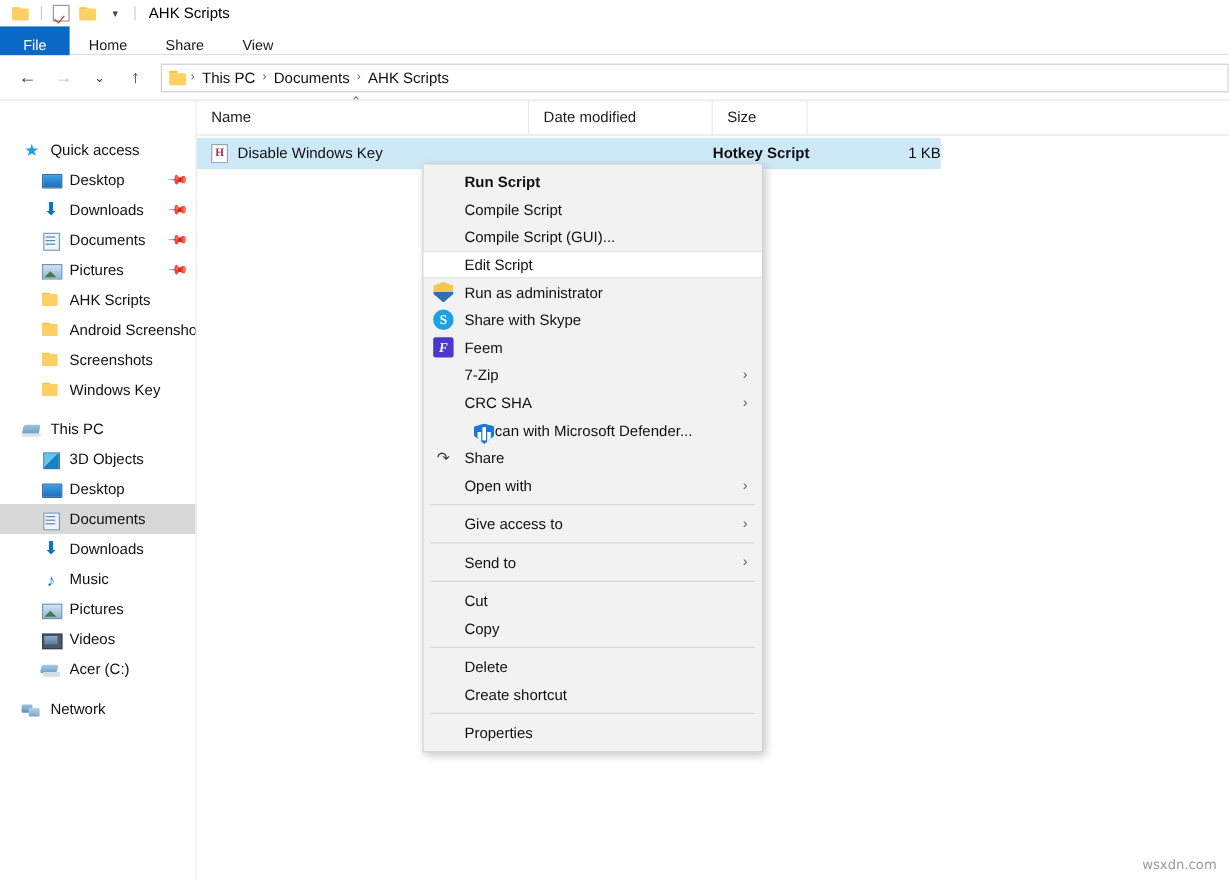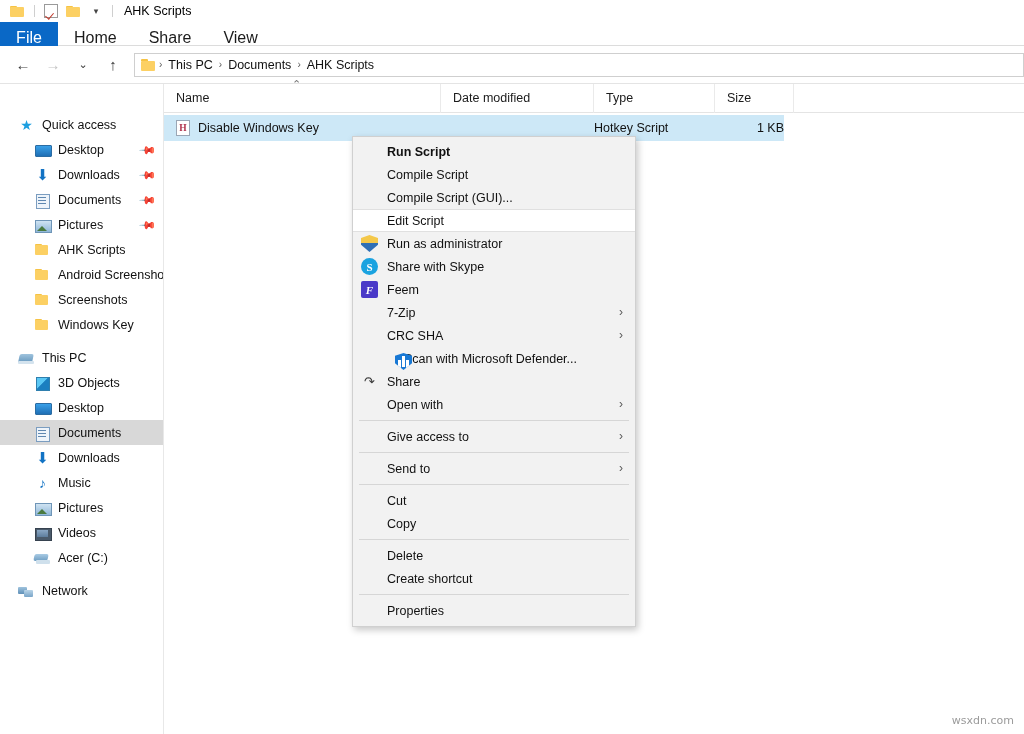--- a/index.html
+++ b/index.html
@@ -83,21 +83,21 @@
   
   .ribbon {
     position: absolute; left: 0; top: 22px;
     width: 1024px; height: 24px;
     background: #ffffff;
     display: flex; align-items: stretch;
     border-bottom: 1px solid #dcdcdc;
   }
   .tab {
     display: flex; align-items: center; justify-content: center;
-    font-size: 16px; color: #1b1b1b;
+    font-size: 12px; color: #1b1b1b;
     padding: 16px 16px;
     min-width: 56px;
     cursor: default;
   }
   .tab.file {
     background: #0a68c6;
     color: #ffffff;
     min-width: 58px;
   }
 
@@ -341,21 +341,21 @@
   }
   .filerow .cell {
     font-size: 12.5px; color: #111;
     display: flex; align-items: center;
     flex: none;
     white-space: nowrap;
     overflow: hidden;
   }
   .cell.name { width: 277px; padding-left: 12px; }
   .cell.date { width: 153px; }
-  .cell.type { width: 121px; }
+  .cell.type { width: 121px; font-weight: bold; }
   .cell.size { width: 69px; justify-content: flex-end; }
 
   .ahk-ico {
     width: 14px; height: 16px;
     background: #ffffff;
     border: 1px solid #9aa6b5;
     margin-right: 8px;
     flex: none;
     display: flex; align-items: center; justify-content: center;
     font-size: 9.5px; font-weight: bold;
@@ -590,23 +590,20 @@
     <div class="content">
 
       <div class="colhead">
         <div class="col name">
           <span>Name</span>
           <span class="sortmark">⌃</span>
         </div>
         <div class="col date">
           <span>Date modified</span>
         </div>
-        <div class="col type">
-          <span>Type</span>
-        </div>
         <div class="col size">
           <span>Size</span>
         </div>
       </div>
 
       <div class="filerow">
         <div class="cell name">
           <span class="ahk-ico">H</span>
           <span>Disable Windows Key</span>
         </div>

